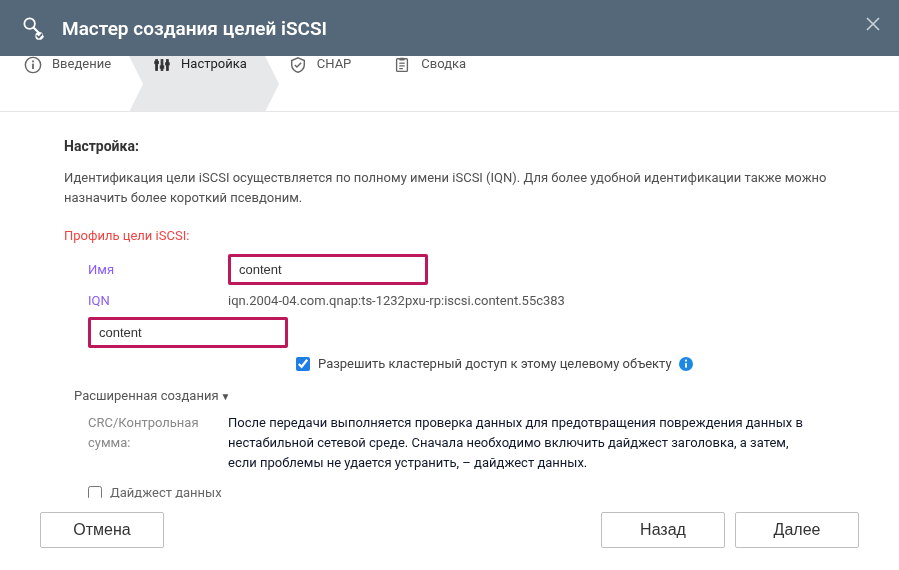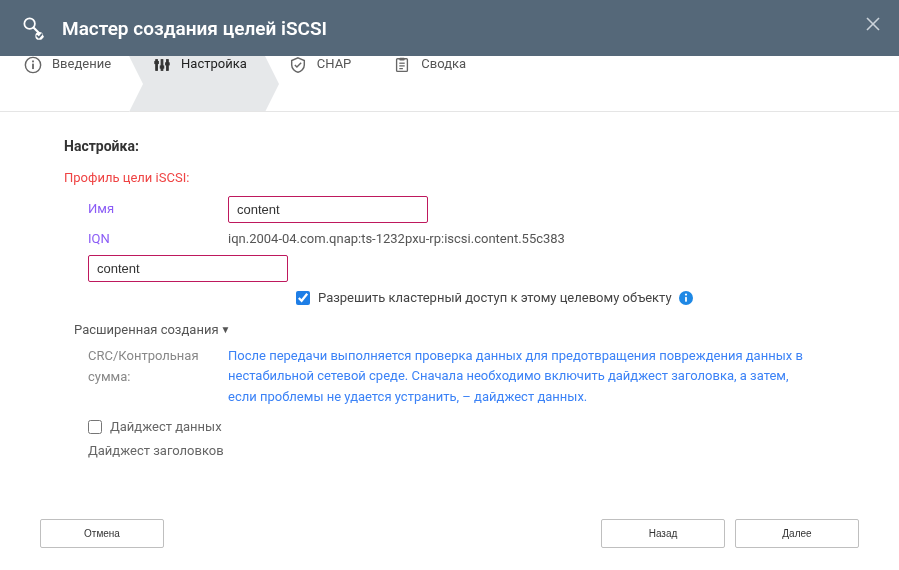--- a/index.html
+++ b/index.html
@@ -83,58 +83,58 @@
     line-height: 1.55;
   }
   .section-title { font-weight: 700; font-size: 14px; margin-bottom: 10px; color: #333; }
   .intro-text { margin-bottom: 18px; color: #505050; }
   .subsection-label { margin-left: 0; margin-bottom: 8px; color: #ef4444; }
 
   .form-row { display: flex; align-items: center; margin: 2px 0 6px 24px; }
   .form-label { width: 140px; flex-shrink: 0; color: #8b5cf6; font-size: 13px; }
   .text-input {
     width: 200px; padding: 5px 8px;
-    border: 1px solid #be185d; border-radius: 2px;
+    border: 3px solid #be185d; border-radius: 2px;
     font-size: 13px; color: #333;
   }
   .iqn-value { color: #555; font-size: 13px; }
 
   .checkbox-row { display: flex; align-items: center; margin: 6px 0 0 24px; }
   .checkbox-row input[type=checkbox] {
     width: 14px; height: 14px; margin-right: 8px;
   }
   .checkbox-row.checked-accent input[type=checkbox] { accent-color: #1e7ee6; }
   .checkbox-row .cb-label { color: #444; }
   .info-icon {
     display:inline-flex; width:16px; height:16px; margin-left:6px;
     align-items:center; justify-content:center;
   }
 
   .adv-header { margin: 12px 0 6px 10px; color: #555; cursor: pointer; display:flex; align-items:center;}
   .adv-header .tri { margin-left:2px; font-size:10px; }
 
   .crc-row { display: flex; margin: 2px 0 10px 24px; }
   .crc-label { width: 140px; flex-shrink:0; color:#888; line-height:1.6; }
-  .crc-desc { flex:1; color:#3b82f6; padding-right:10px; max-width: 600px; }
+  .crc-desc { flex:1; color:#0f172a; padding-right:10px; max-width: 600px; }
 
   .digest-row { display:flex; align-items:center; margin: 4px 0 4px 24px; }
   .digest-row input[type=checkbox] { width:14px; height:14px; margin-right:8px; accent-color:#888;}
   .digest-row .cb-label { color:#666; }
 
   
   .footer {
     display: flex;
     padding: 14px 40px 22px 40px;
     align-items: center;
   }
   .footer .spacer { flex: 1; }
   .btn {
     min-width: 124px; padding: 8px 10px;
     background: #fff; border: 1px solid #bfbfbf; border-radius: 2px;
-    font-size: 10px; color: #333; text-align: center;
+    font-size: 16px; color: #333; text-align: center;
     cursor: pointer; margin-left: 10px;
   }
   .btn:first-child { margin-left: 0; }
 </style>
 </head>
 <body>
 
 <div class="window">
 
   <div class="header">
@@ -197,20 +197,21 @@
             <line x1="7" y1="11" x2="13" y2="11" stroke="#666" stroke-width="1.4"></line>
             <line x1="7" y1="14" x2="11" y2="14" stroke="#666" stroke-width="1.4"></line>
           </svg>
       </span>
       <span>Сводка</span>
     </div>
   </div>
 
   <div class="content">
     <div class="section-title">Настройка:</div>
+    <div class="intro-text">Идентификация цели iSCSI осуществляется по полному имени iSCSI (IQN). Для более удобной идентификации также можно назначить более короткий псевдоним.</div>
 
     <div class="subsection-label">Профиль цели iSCSI:</div>
 
     <div class="form-row">
       <div class="form-label">Имя</div>
       <input class="text-input" type="text" value="content" style="">
     </div>
 
     <div class="form-row">
       <div class="form-label">IQN</div>

